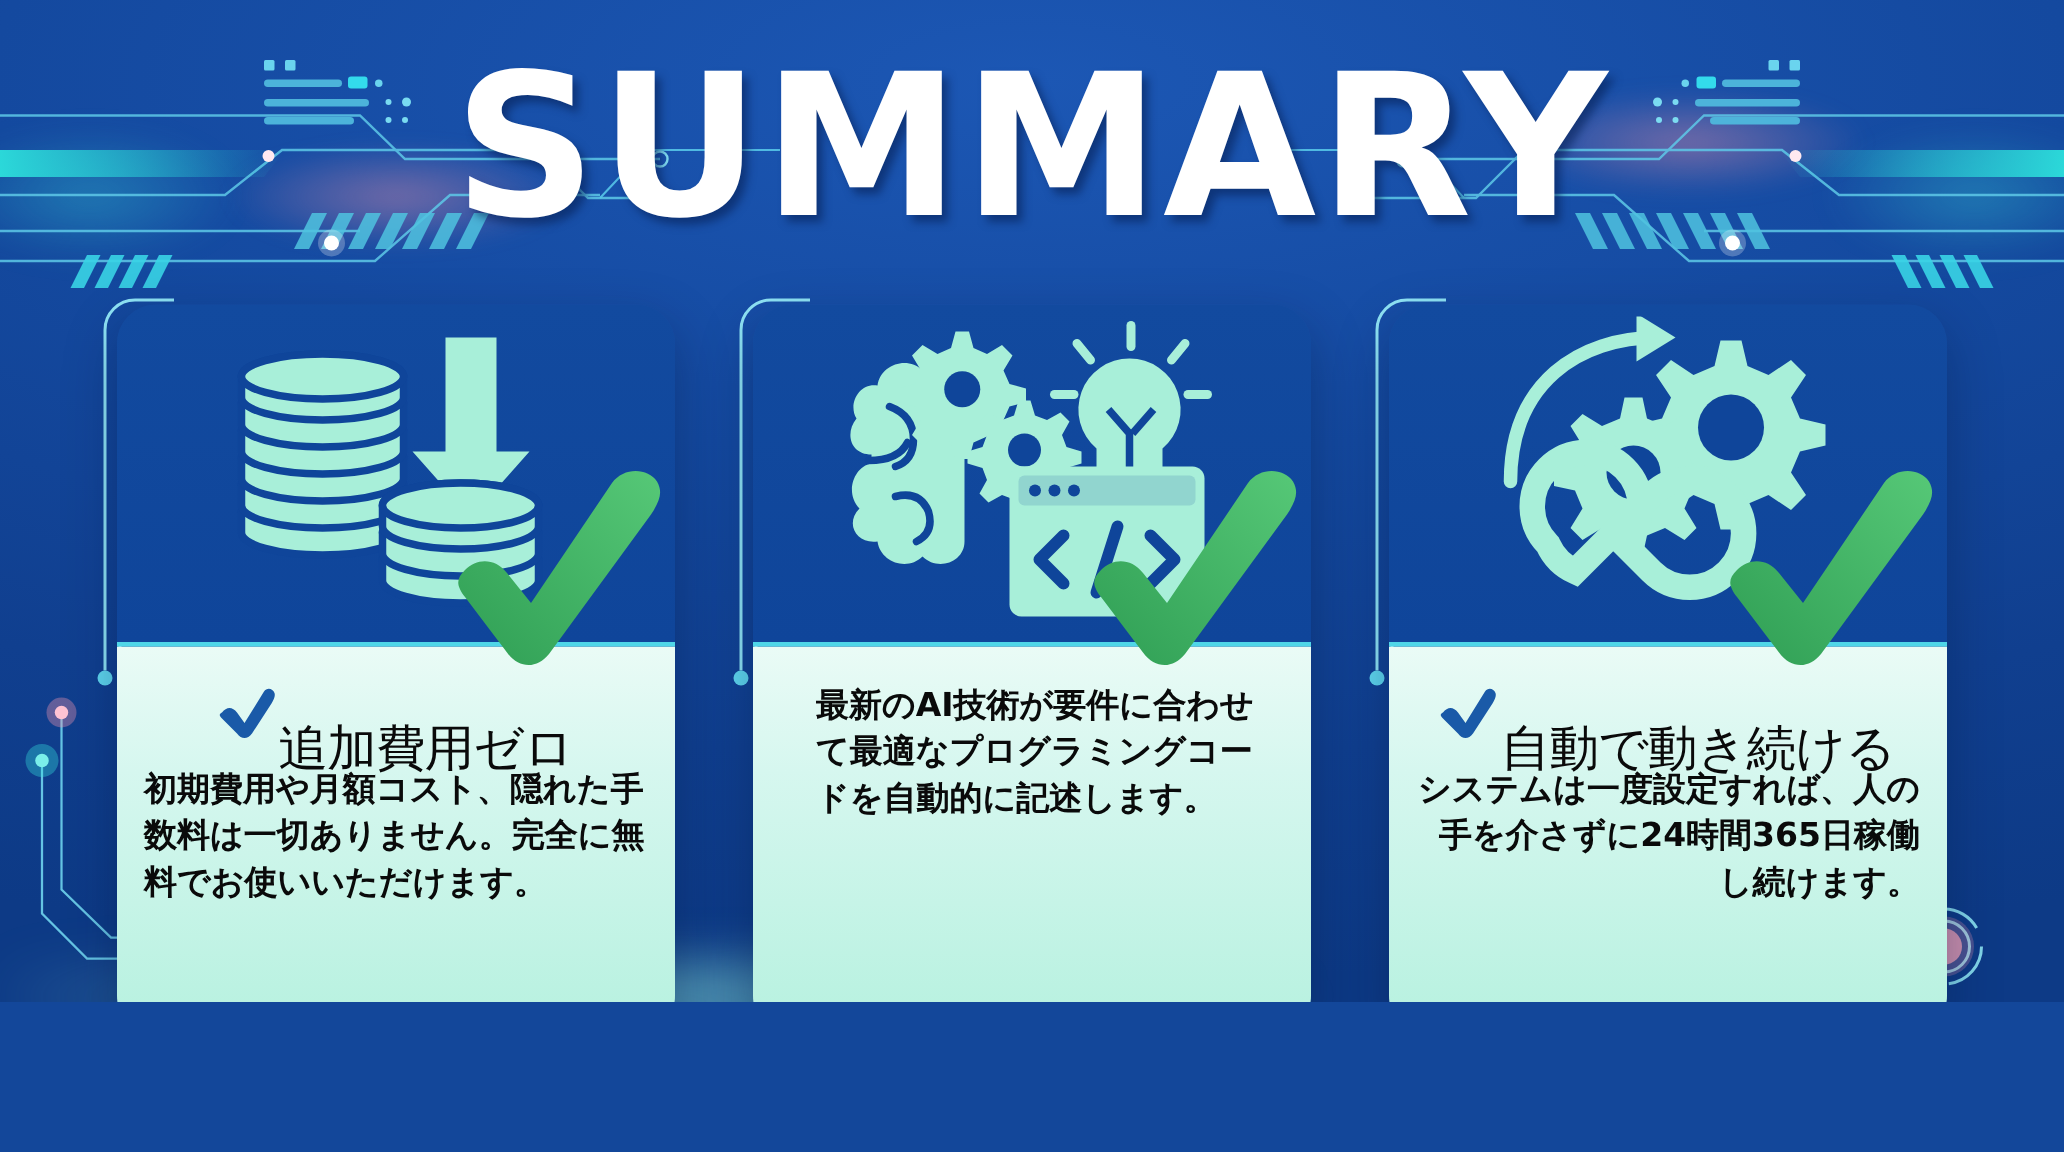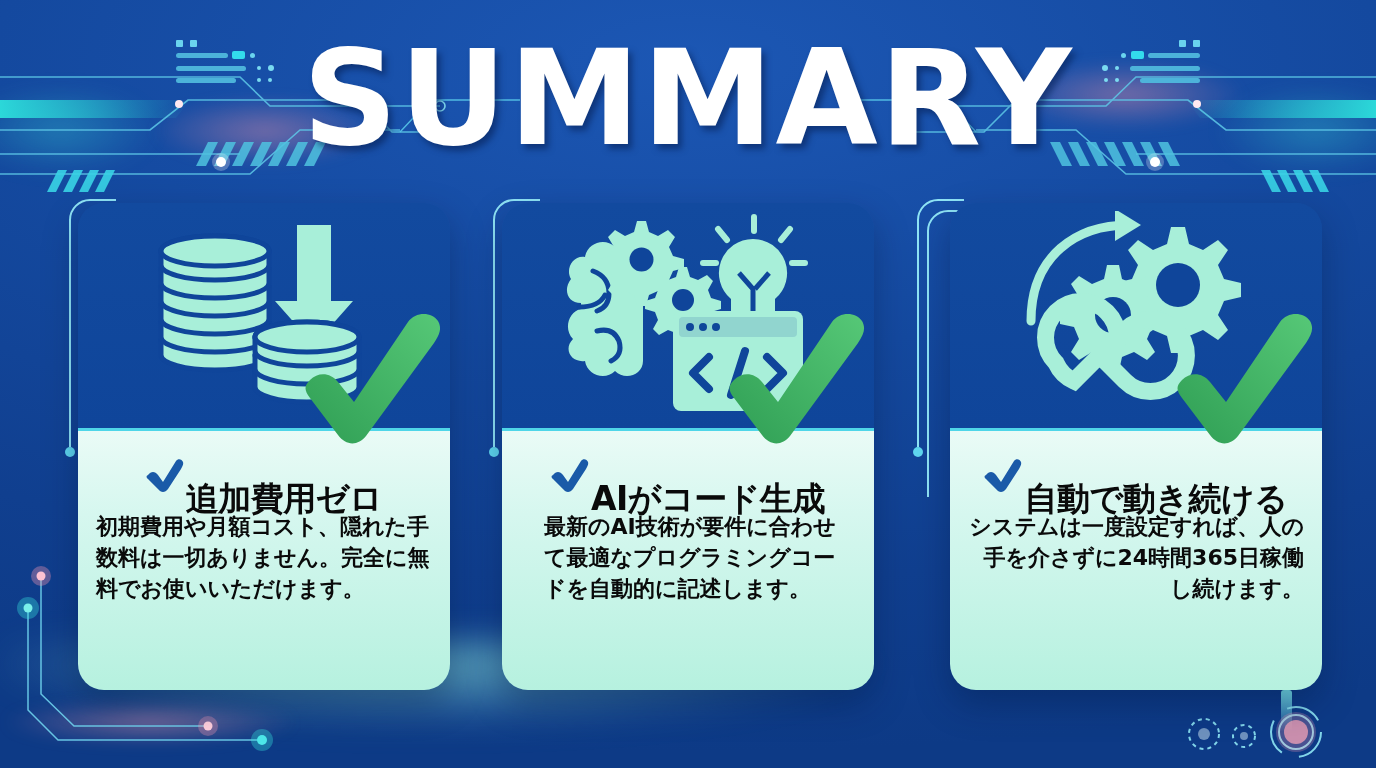--- a/index.html
+++ b/index.html
@@ -2,21 +2,21 @@
 <html><head>
 <meta charset="utf-8">
 <style>
   html,body{margin:0;padding:0;}
   body{
     width:1376px;height:768px;overflow:hidden;
     font-family:"Liberation Sans","DejaVu Sans",sans-serif;
     background:#13479a;
   }
   #stage{
-    position:relative;width:1376px;height:768px;overflow:hidden;
+    position:relative;width:1376px;height:668px;overflow:hidden;
     background:
       radial-gradient(120% 90% at 50% 8%, #1c57b4 0%, #14499f 42%, #103f8f 75%, #0d3a86 100%);
   }
   
   .glow{position:absolute;border-radius:50%;pointer-events:none;}
   .g-pink-l{left:150px;top:96px;width:230px;height:70px;
     background:radial-gradient(ellipse at center, rgba(255,150,170,.40), rgba(255,140,160,0) 70%);
     filter:blur(7px);}
   .g-pink-r{right:130px;top:60px;width:240px;height:70px;
     background:radial-gradient(ellipse at center, rgba(255,150,170,.40), rgba(255,140,160,0) 70%);
@@ -41,21 +41,21 @@
     font-family:"DejaVu Sans","Liberation Sans",sans-serif;
   }
   
   #cards{position:absolute;left:0;top:203px;width:1376px;height:497px;}
   .card{
     position:absolute;top:0;width:372px;height:487px;border-radius:26px;overflow:hidden;
     box-shadow:0 14px 34px rgba(3,22,62,.35);
   }
   .card.c1{left:78px;}
   .card.c2{left:502px;}
-  .card.c3{left:950px;}
+  .card.c3{left:926px;}
   .card-top{
     position:relative;height:225px;
     background:linear-gradient(180deg,#124a9f 0%,#0f459a 100%);
     border-bottom:3px solid #4fd6e8;
   }
   .card-body{
     height:259px;
     background:linear-gradient(180deg,#eafbf6 0%,#d6f7ef 32%,#b6f1df 100%);
     padding:16px 18px 0 18px;box-sizing:border-box;
   }
@@ -67,21 +67,21 @@
   .icon-art svg{display:block;margin:0 auto;}
   
   .green-check{position:absolute;right:4px;bottom:-18px;width:150px;height:140px;}
   
   .card-head{
     display:flex;align-items:center;justify-content:center;gap:2px;
     height:56px;
   }
   .blue-check{flex:0 0 auto;width:38px;height:34px;}
   .head-txt{
-    font-size:33px;font-weight:bold;color:#0a0a0a;white-space:nowrap;
+    font-size:33px;font-weight:normal;color:#0a0a0a;white-space:nowrap;
     font-family:"DejaVu Sans","Liberation Sans",sans-serif;letter-spacing:-.5px;margin-top:48px;
   }
   .card-desc{
     margin-top:8px;font-size:22px;line-height:1.42;color:#0a0a0a;font-weight:bold;
     font-family:"DejaVu Sans","Liberation Sans",sans-serif;letter-spacing:0px;
   }
   .c1 .card-desc{text-align:left;}
   .c2 .card-desc{text-align:left;margin-left:24px;}
   .c3 .card-desc{text-align:right;}
   
@@ -399,28 +399,20 @@
                 <linearGradient id="gc2" x1="0" y1="1" x2="1" y2="0">
               <stop offset="0" stop-color="#2f9e54"></stop>
                   <stop offset="1" stop-color="#56c877"></stop>
                 </linearGradient>
               </defs>
             <path d="M14 74 C22 66 34 66 42 76 L58 96 L112 16 C120 5 136 6 142 15 C146 22 144 28 138 37 L70 130 C62 140 50 140 42 129 L14 92 C8 84 8 80 14 74 Z" fill="url(#gc2)"></path>
           </svg>
         </div>
       </div>
       <div class="card-body">
-        <div class="card-head">
-          <span class="blue-check">
-            <svg width="38" height="34" viewBox="0 0 38 34">
-              <path d="M2 17 C5 13 9 13 12 17 L17 24 L30 3 C32 0 36 1 37 4 C37.6 6 36.8 8 35 11 L22 31 C19 35 15 35 12 31 L2 21 C0 19 0 18 2 17Z" fill="#1a5aa8"></path>
-            </svg>
-          </span>
-          <span class="head-txt">AIがコード生成</span>
-        </div>
         <div class="card-desc">最新のAI技術が要件に合わせて最適なプログラミングコードを自動的に記述します。</div>
       </div>
     </div>
 
     <div class="bracket" style="left:908px;top:-6px;">
       <svg width="60" height="300" viewBox="0 0 60 300" fill="none">
         <path d="M56 3 H30 A20 20 0 0 0 10 23 V250" stroke="#8fe4f5" stroke-width="2" fill="none"></path>
         <path d="M56 14 H40 A20 20 0 0 0 20 34 V300" stroke="#8fe4f5" stroke-width="2" fill="none"></path>
         <circle cx="10" cy="255" r="5" fill="#5fd7ef"></circle>
       </svg>

